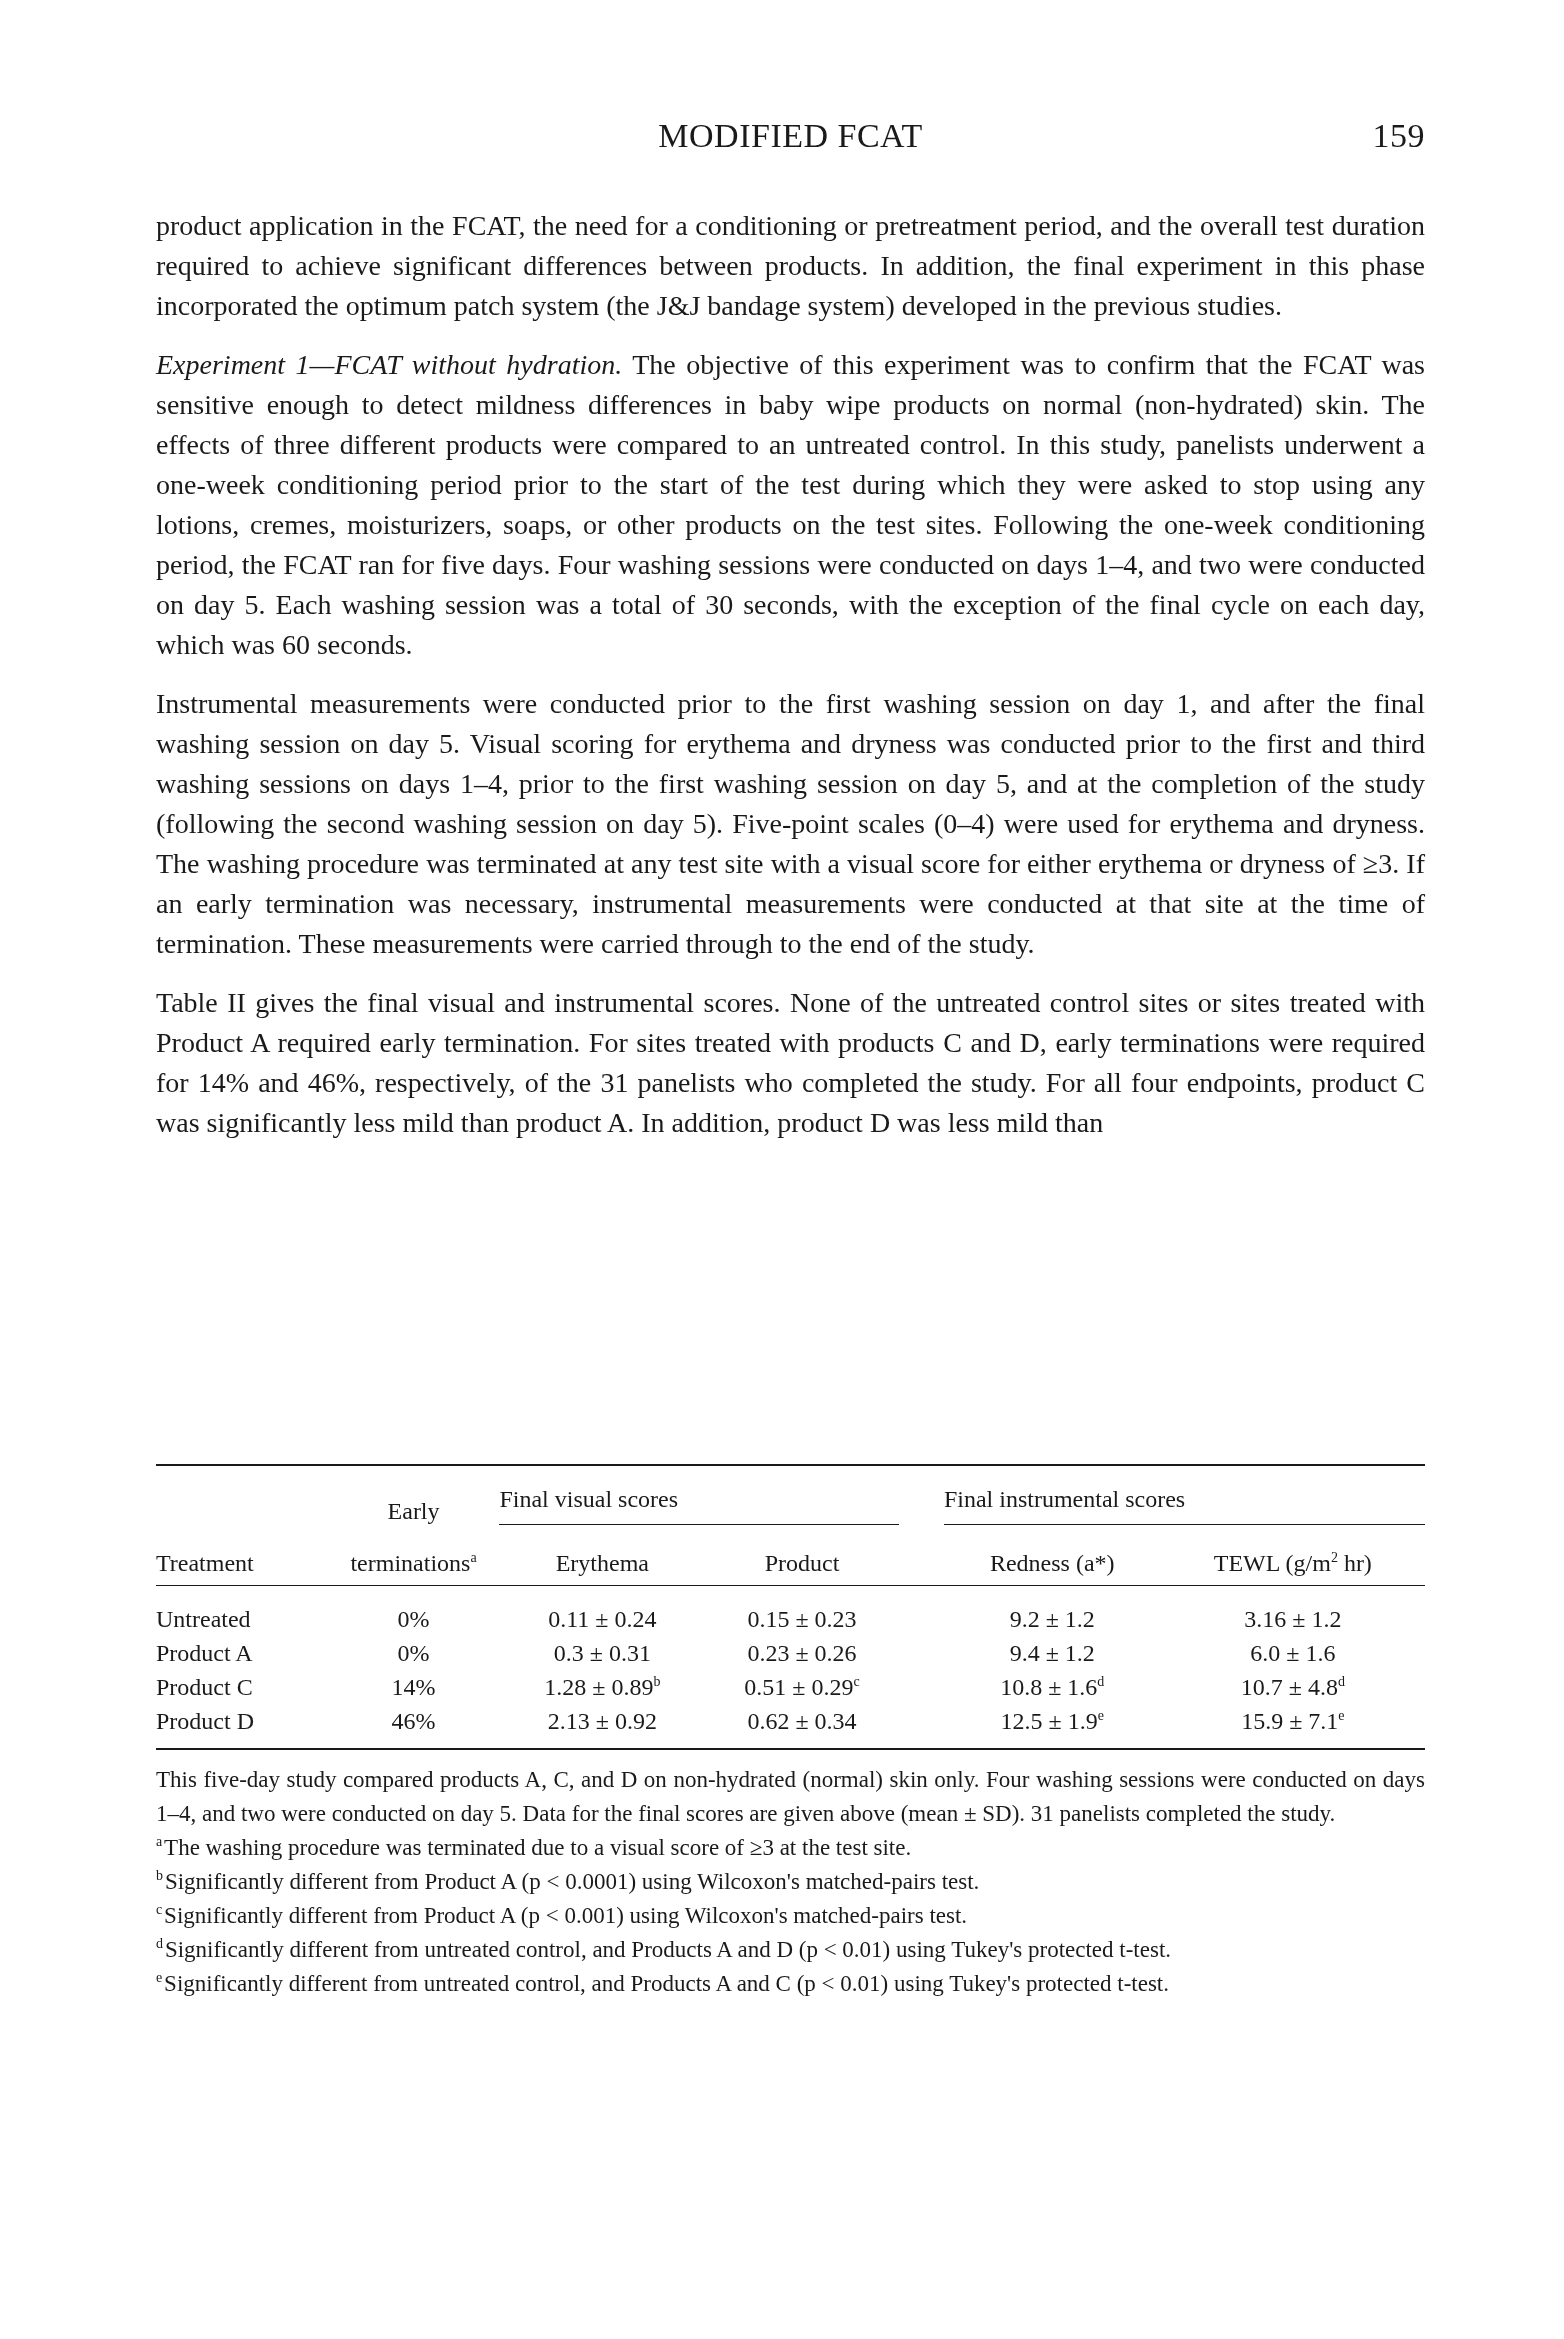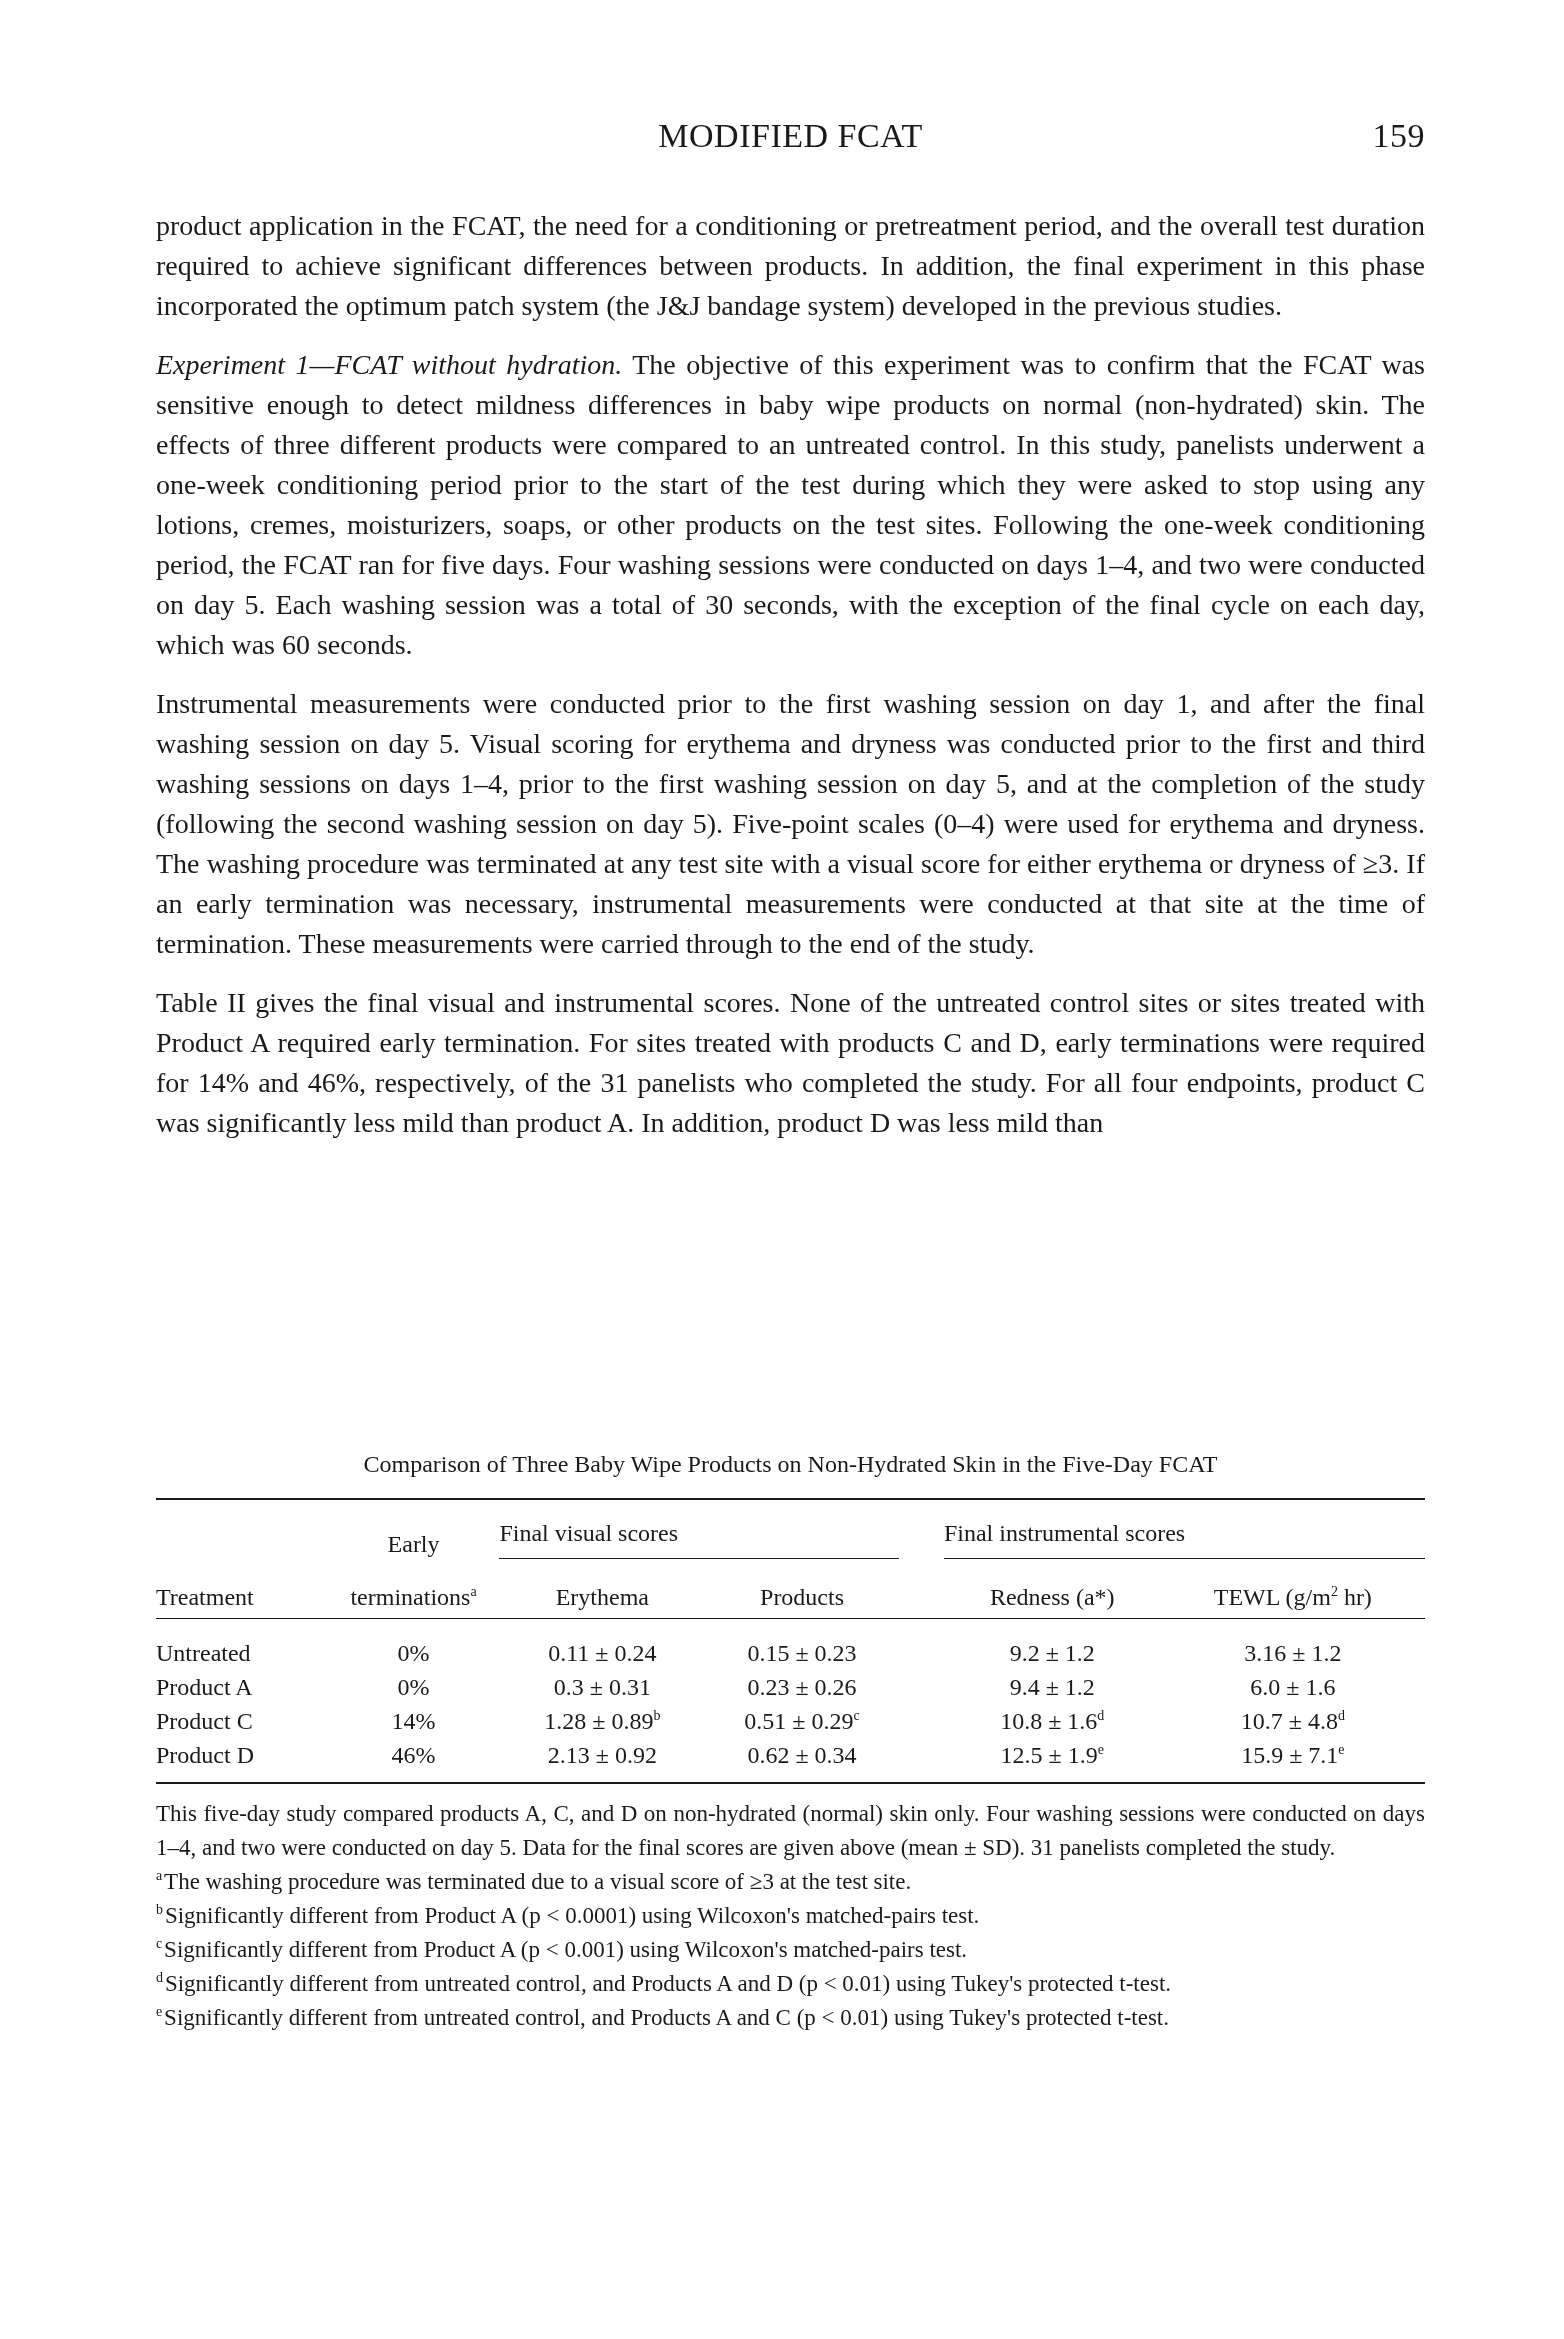--- a/index.html
+++ b/index.html
@@ -54,21 +54,20 @@
   </div>
 
   <div class="body-text">
     <p><span class="lead-in"></span><span>product application in the FCAT, the need for a conditioning or pretreatment period, and the overall test duration required to achieve significant differences between products. In addition, the final experiment in this phase incorporated the optimum patch system (the J&amp;J bandage system) developed in the previous studies.</span></p>
     <p><span class="lead-in">Experiment 1—FCAT without hydration.</span><span> The objective of this experiment was to confirm that the FCAT was sensitive enough to detect mildness differences in baby wipe products on normal (non-hydrated) skin. The effects of three different products were compared to an untreated control. In this study, panelists underwent a one-week conditioning period prior to the start of the test during which they were asked to stop using any lotions, cremes, moisturizers, soaps, or other products on the test sites. Following the one-week conditioning period, the FCAT ran for five days. Four washing sessions were conducted on days 1–4, and two were conducted on day 5. Each washing session was a total of 30 seconds, with the exception of the final cycle on each day, which was 60 seconds.</span></p>
     <p><span class="lead-in"></span><span>Instrumental measurements were conducted prior to the first washing session on day 1, and after the final washing session on day 5. Visual scoring for erythema and dryness was conducted prior to the first and third washing sessions on days 1–4, prior to the first washing session on day 5, and at the completion of the study (following the second washing session on day 5). Five-point scales (0–4) were used for erythema and dryness. The washing procedure was terminated at any test site with a visual score for either erythema or dryness of ≥3. If an early termination was necessary, instrumental measurements were conducted at that site at the time of termination. These measurements were carried through to the end of the study.</span></p>
     <p><span class="lead-in"></span><span>Table II gives the final visual and instrumental scores. None of the untreated control sites or sites treated with Product A required early termination. For sites treated with products C and D, early terminations were required for 14% and 46%, respectively, of the 31 panelists who completed the study. For all four endpoints, product C was significantly less mild than product A. In addition, product D was less mild than</span></p>
   </div>
 
   <div class="table-block">
-    <div class="table-caption">Comparison of Three Baby Wipe Products on Non-Hydrated Skin in the Five-Day FCAT</div>
 
     <div class="rule-thick" style="margin-top:19px;"></div>
 
     <table>
       <colgroup>
         <col style="width:141px">
           <col style="width:141px">
           <col style="width:169px">
           <col style="width:159px">
           <col style="width:37px">
@@ -80,21 +79,21 @@
         <td></td>
         <td class="c" rowspan="1" style="vertical-align:bottom;">Early</td>
         <td colspan="2" class="group-title group-rule" style="padding-bottom:11.2px;">Final visual scores</td>
         <td class="gap"></td>
         <td colspan="2" class="group-title group-rule" style="padding-bottom:11.2px;margin-top:24px;">Final instrumental scores</td>
       </tr>
       <tr class="hdr2">
         <td class="l">Treatment</td>
         <td class="c"><span>terminations</span><sup>a</sup></td>
         <td class="c">Erythema</td>
-        <td class="c">Products</td>
+        <td class="c">Product</td>
         <td class="gap"></td>
         <td class="c">Redness (a*)</td>
         <td class="c"><span>TEWL (g/m</span><sup>2</sup><span> hr)</span></td>
       </tr>
       <tr>
             <td colspan="7" class="rule-thin"></td>
           </tr>
 
       <tr class="data-row first">
         <td class="l">Untreated</td>

